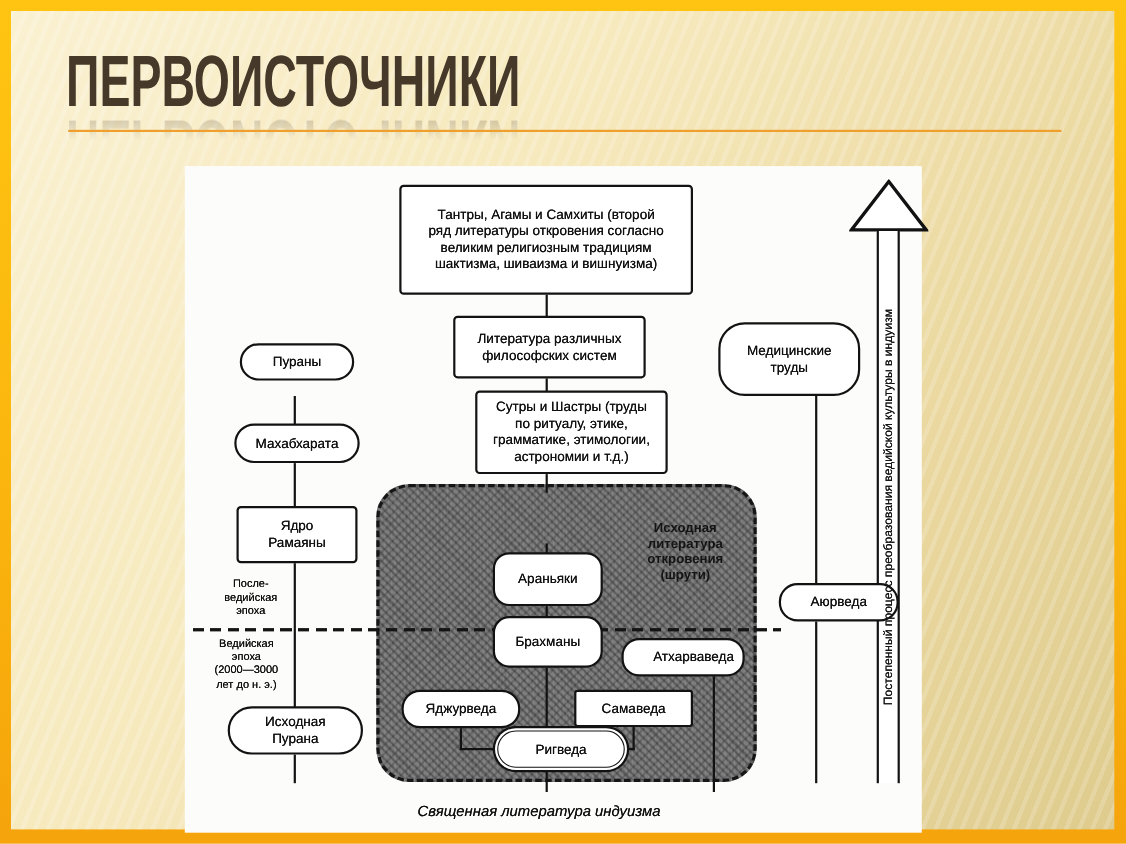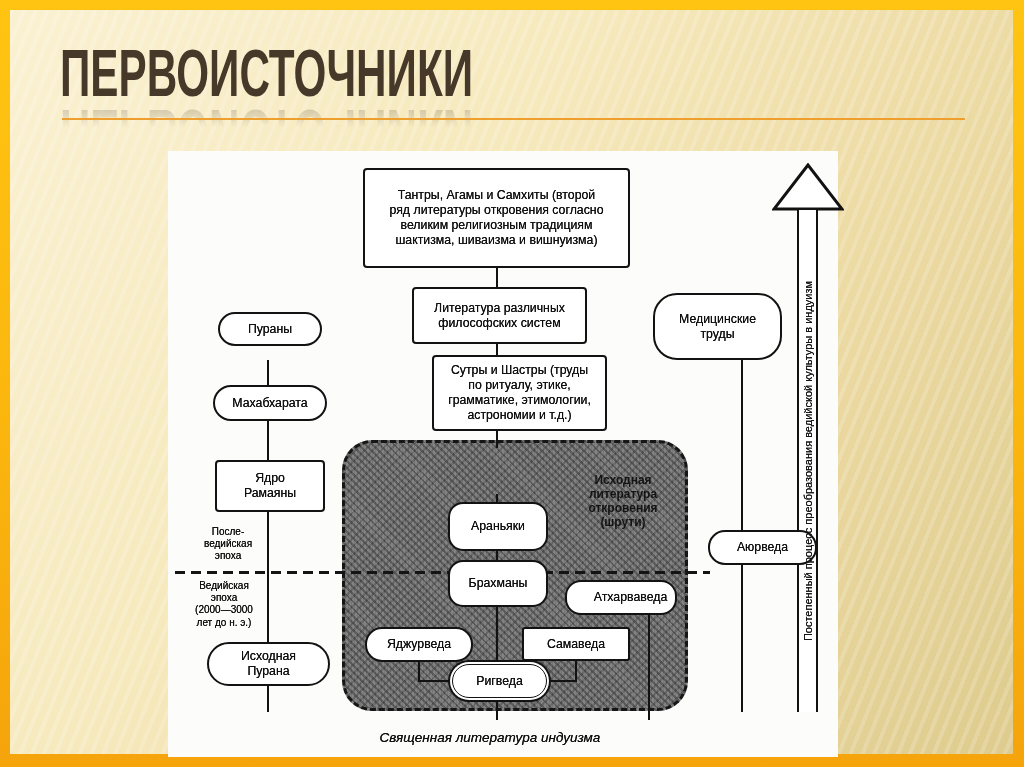--- a/index.html
+++ b/index.html
@@ -86,21 +86,21 @@
   .b-purany{left:50px;top:161px;width:104px;height:34px;border-radius:19px;}
   .b-mahabharata{left:45px;top:234px;width:114px;height:36px;border-radius:18px;}
   .b-yadro{left:47px;top:309px;width:110px;height:52px;}
   .b-iskhpurana{left:39px;top:491px;width:123px;height:44px;border-radius:22px;}
   .b-upanishady{left:280px;top:296px;width:100px;height:47px;border-radius:15px;}
   .b-aranyaki{left:280px;top:351px;width:100px;height:49px;border-radius:15px;}
   .b-brahmany{left:280px;top:409px;width:100px;height:47px;border-radius:15px;}
   .b-atharvaveda{left:397px;top:429px;width:112px;height:35px;border-radius:16px;padding-left:24px;}
   .b-yajurveda{left:197px;top:476px;width:108px;height:35px;border-radius:17px;}
   .b-samaveda{left:354px;top:476px;width:108px;height:34px;border-radius:3px;}
-  .b-rigveda{left:284px;top:513px;width:95px;height:34px;}
+  .b-rigveda{left:284px;top:513px;width:116px;height:34px;}
   .b-med{left:485px;top:142px;width:129px;height:67px;border-radius:24px;}
   .b-ayurveda{left:520px;top:379px;width:109px;height:35px;border-radius:17px;margin-left:20px;}
   
   .l-c1{left:328px;top:117px;height:22px;}
   .l-c2{left:328px;top:193px;height:12px;}
   .l-c3{left:328px;top:280px;height:17px;}
   .l-c4{left:328px;top:343px;height:9px;}
   .l-c5{left:328px;top:400px;height:10px;}
   .l-c6{left:328px;top:456px;height:58px;}
   .l-c7{left:328px;top:547px;height:22px;}

